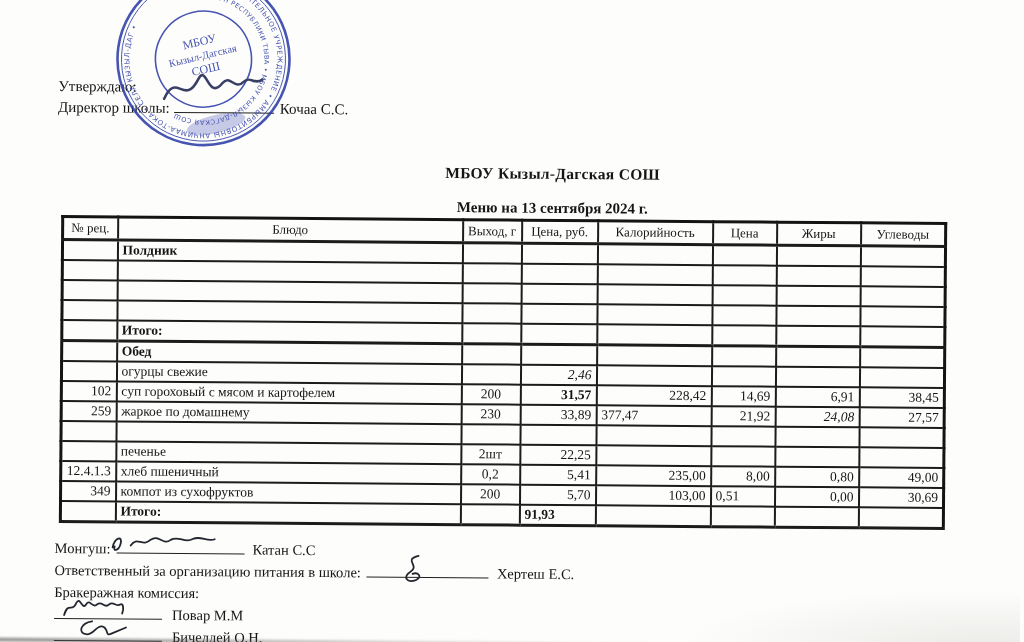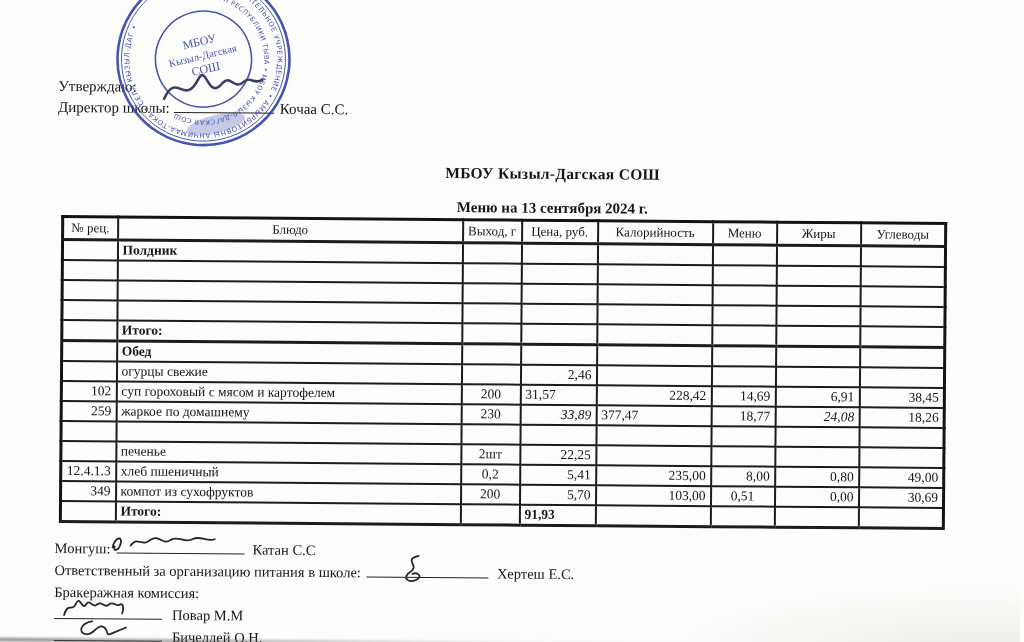--- a/index.html
+++ b/index.html
@@ -107,21 +107,21 @@
         <col style="width: 84px;">
         <col style="width: 85px;">
       </colgroup>
       <thead>
         <tr>
           <th>№ рец.</th>
           <th>Блюдо</th>
           <th>Выход, г</th>
           <th>Цена, руб.</th>
           <th>Калорийность</th>
-          <th>Меню</th>
+          <th>Цена</th>
           <th>Жиры</th>
           <th>Углеводы</th>
         </tr>
       </thead>
       <tbody>
         <tr class="section">
           <td style="text-align: right;"></td>
           <td style="text-align: left;">Полдник</td>
           <td style="text-align: center;"></td>
           <td style="text-align: right;"></td>
@@ -177,45 +177,45 @@
           <td style="text-align: right;"></td>
           <td style="text-align: right;"></td>
           <td style="text-align: right;"></td>
           <td style="text-align: right;"></td>
           <td style="text-align: right;"></td>
         </tr>
         <tr class="item">
           <td style="text-align: right;"></td>
           <td style="text-align: left;">огурцы свежие</td>
           <td style="text-align: center;"></td>
-          <td style="text-align: right;">2,46</td>
+          <td style="text-align: right; font-style: italic;">2,46</td>
           <td style="text-align: right;"></td>
           <td style="text-align: right;"></td>
           <td style="text-align: right;"></td>
           <td style="text-align: right;"></td>
         </tr>
         <tr class="item">
           <td style="text-align: right;">102</td>
           <td style="text-align: left;">суп гороховый с мясом и картофелем</td>
           <td style="text-align: center;">200</td>
-          <td style="text-align: left;">31,57</td>
+          <td style="text-align: right; font-weight: bold;">31,57</td>
           <td style="text-align: right;">228,42</td>
           <td style="text-align: right;">14,69</td>
           <td style="text-align: right;">6,91</td>
           <td style="text-align: right;">38,45</td>
         </tr>
         <tr class="item">
           <td style="text-align: right;">259</td>
           <td style="text-align: left;">жаркое по домашнему</td>
           <td style="text-align: center;">230</td>
-          <td style="text-align: right; font-style: italic;">33,89</td>
+          <td style="text-align: right;">33,89</td>
           <td style="text-align: left;">377,47</td>
-          <td style="text-align: right;">18,77</td>
+          <td style="text-align: right;">21,92</td>
           <td style="text-align: right; font-style: italic;">24,08</td>
-          <td style="text-align: right;">18,26</td>
+          <td style="text-align: right;">27,57</td>
         </tr>
         <tr class="empty">
           <td style="text-align: right;"></td>
           <td style="text-align: left;"></td>
           <td style="text-align: center;"></td>
           <td style="text-align: right;"></td>
           <td style="text-align: right;"></td>
           <td style="text-align: right;"></td>
           <td style="text-align: right;"></td>
           <td style="text-align: right;"></td>
@@ -239,21 +239,21 @@
           <td style="text-align: right;">8,00</td>
           <td style="text-align: right;">0,80</td>
           <td style="text-align: right;">49,00</td>
         </tr>
         <tr class="item">
           <td style="text-align: right;">349</td>
           <td style="text-align: left;">компот из сухофруктов</td>
           <td style="text-align: center;">200</td>
           <td style="text-align: right;">5,70</td>
           <td style="text-align: right;">103,00</td>
-          <td style="text-align: center;">0,51</td>
+          <td style="text-align: left;">0,51</td>
           <td style="text-align: right;">0,00</td>
           <td style="text-align: right;">30,69</td>
         </tr>
         <tr class="total">
           <td style="text-align: right;"></td>
           <td style="text-align: left;">Итого:</td>
           <td style="text-align: center;"></td>
           <td style="">91,93</td>
           <td style="text-align: right;"></td>
           <td style="text-align: right;"></td>

